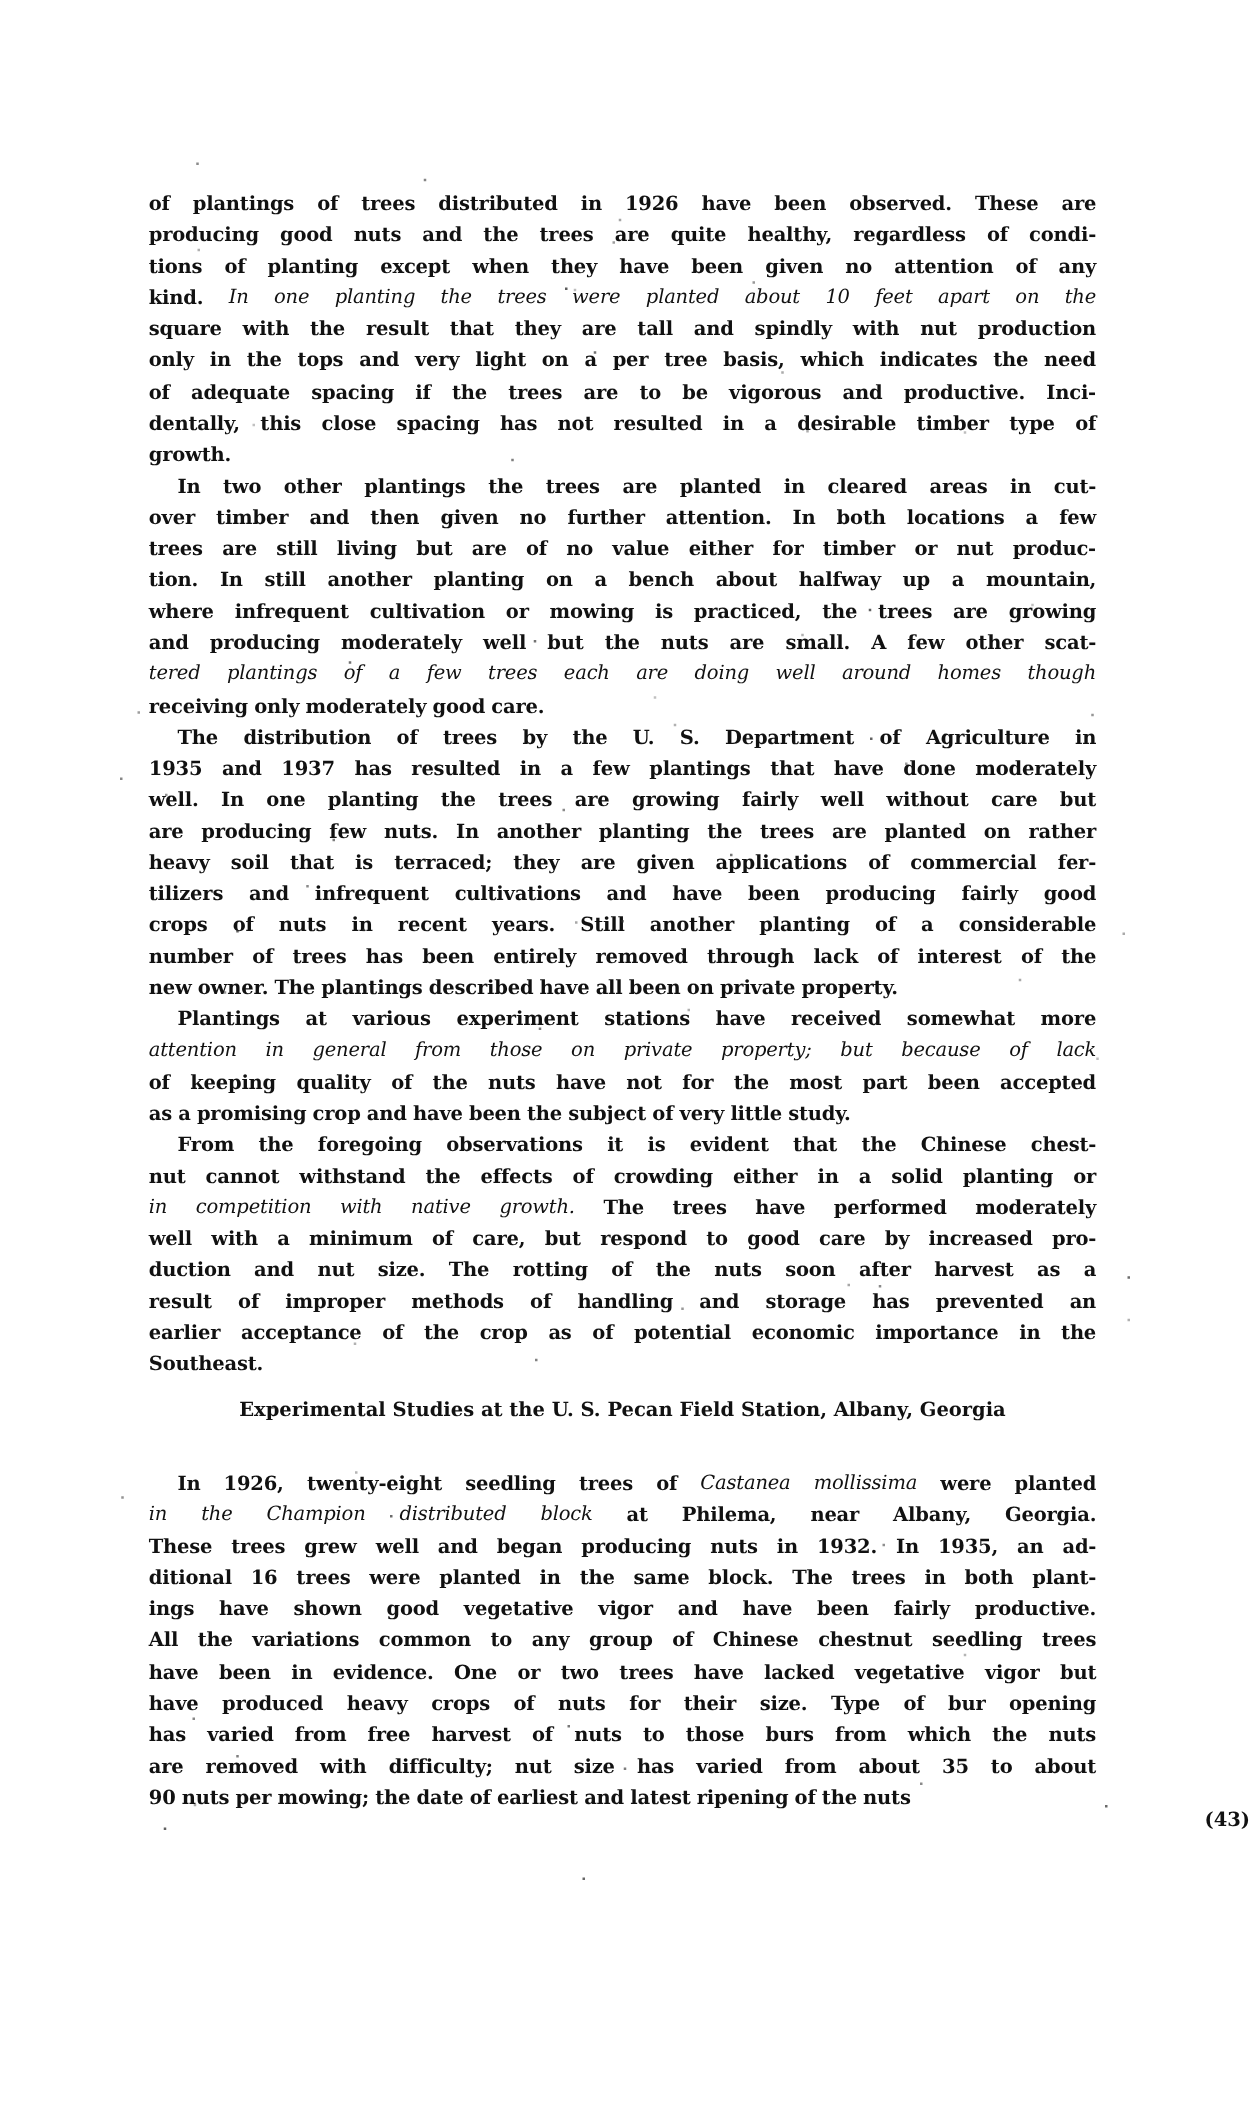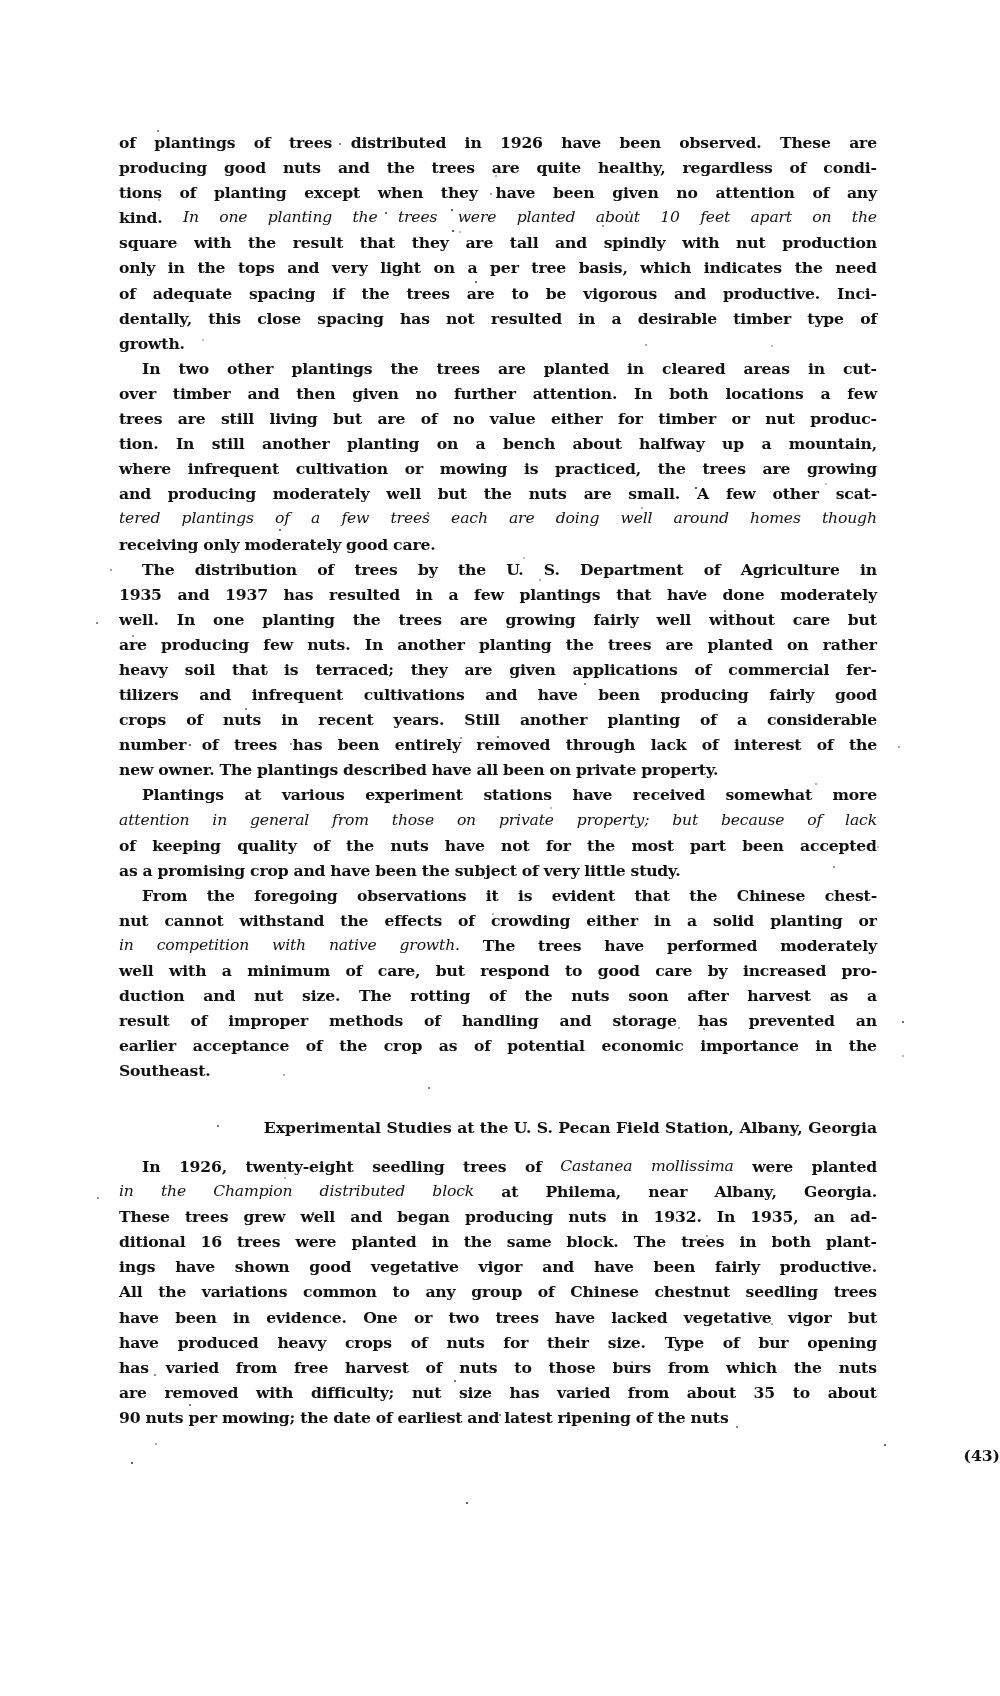--- a/index.html
+++ b/index.html
@@ -2,33 +2,33 @@
 <html><head>
 <meta charset="utf-8">
 <style>
   html, body { margin: 0; padding: 0; background: #ffffff; }
   body { width: 1000px; height: 1696px; position: relative; overflow: hidden; }
   .page {
     position: absolute; left: 0; top: 0; width: 1000px; height: 1696px;
     background: #ffffff; color: #111111;
     font-family: "DejaVu Serif", "Liberation Serif", serif;
   }
-  .block { position: absolute; left: 119px; width: 758px; }
+  .block { position: absolute; left: 119px; width: 758px; margin-top: 20px; }
   .line {
     height: 25.1px; line-height: 25.1px; font-size: 15.6px;
     text-align: justify; text-align-last: justify; white-space: nowrap;
     letter-spacing: -0.15px; font-weight: bold;
     display: flex; justify-content: space-between;
   }
   .line.last { justify-content: flex-start; }
   .line.last span { margin-right: 0.32em; }
   .line.indent { padding-left: 23px; }
   .w { display: inline-block; }
   .it { font-style: italic; font-weight: normal; }
-  .heading { position: absolute; left: 119px; width: 758px; top: 1115px; text-align: right; font-weight: bold; font-size: 15.6px; line-height: 25px; }
+  .heading { position: absolute; left: 119px; width: 758px; top: 1115px; text-align: center; font-weight: bold; font-size: 15.6px; line-height: 25px; }
   .pagenum { position: absolute; left: 0; width: 1000px; top: 1443px; text-align: right; font-weight: bold; font-size: 15.6px; line-height: 25px; }
   .speck { position: absolute; width: 2px; height: 2px; background: #333; }
 </style>
 </head>
 <body>
 
 <div class="page">
   <div class="block" id="main-block" style="top:130px;">
       <div>
         <div class="line">

